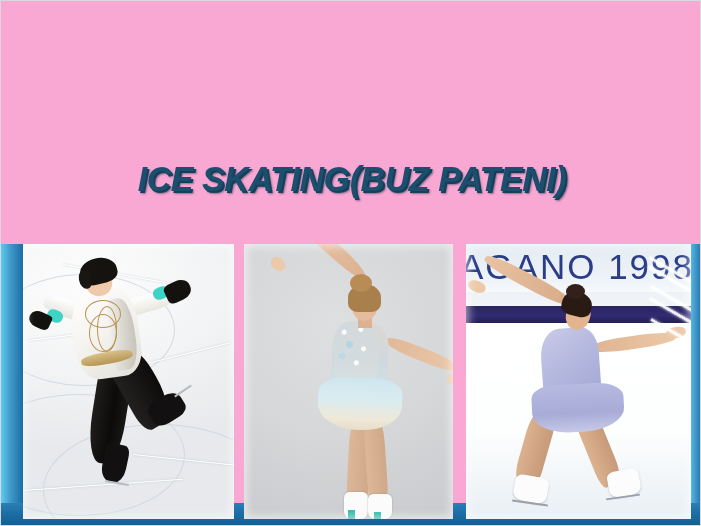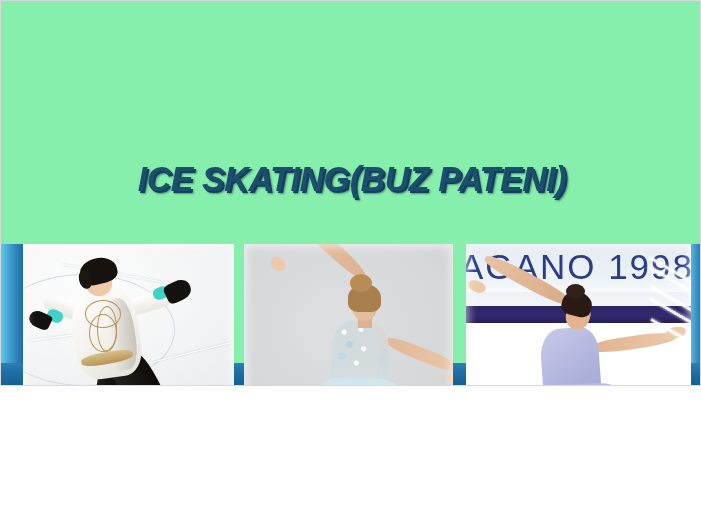--- a/index.html
+++ b/index.html
@@ -8,23 +8,23 @@
     background: #ffffff;
   }
   body {
     font-family: "Liberation Sans", sans-serif;
   }
 
   
   #slide {
     position: relative;
     width: 701px;
-    height: 386px;
+    height: 526px;
     overflow: hidden;
-    background: #86efac;
+    background: #f9a8d4;
     border: 1px solid #d9d9dd;
     box-sizing: border-box;
     padding-left: 16px;
   }
 
   
   #title-block {
     position: absolute;
     left: 0;
     top: 158px;

